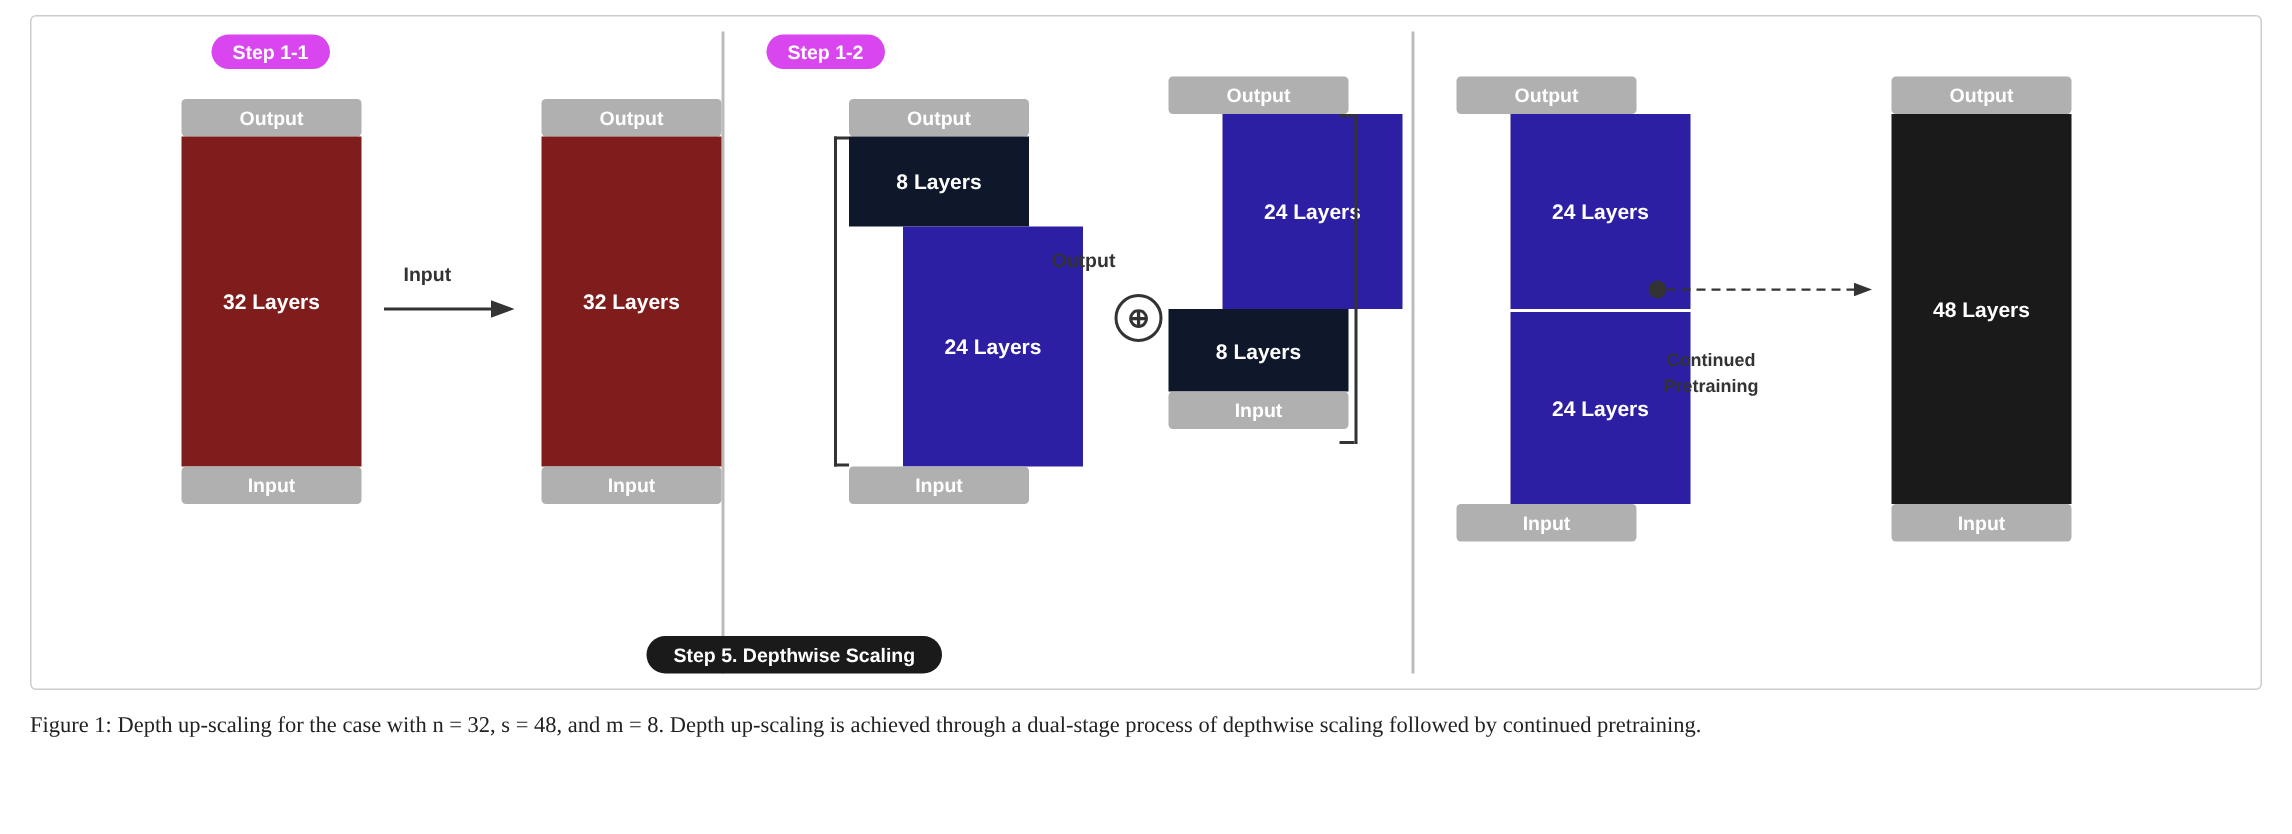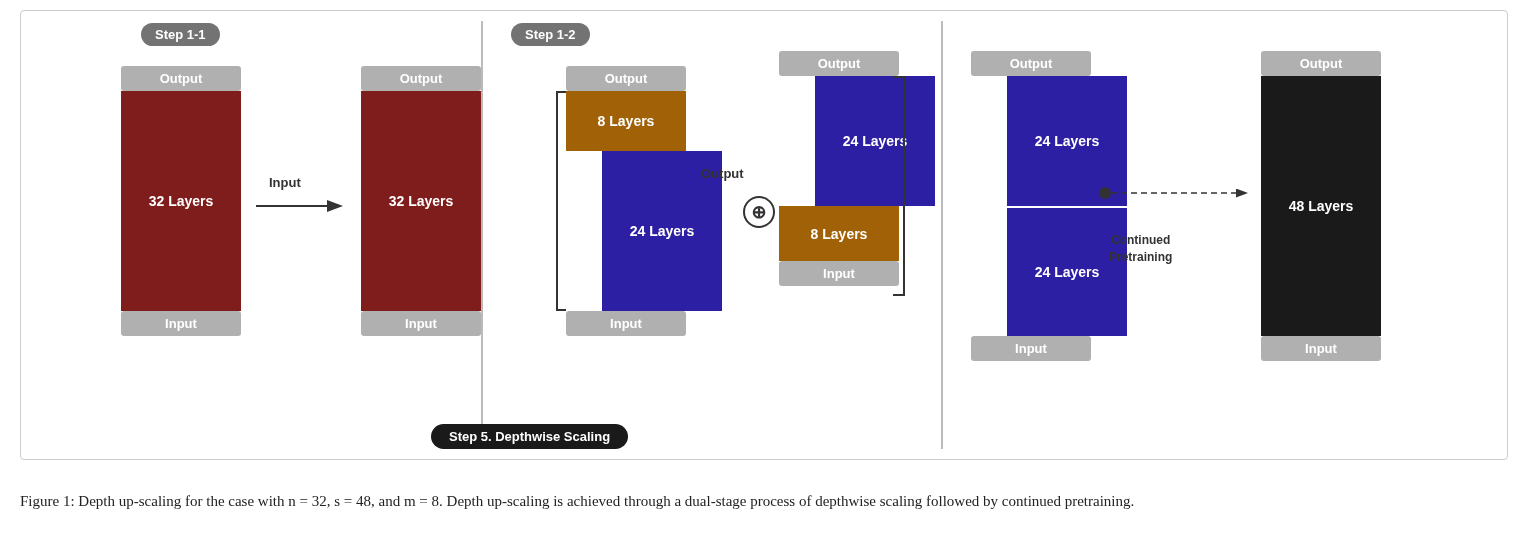--- a/index.html
+++ b/index.html
@@ -19,21 +19,21 @@
       display: flex;
       flex-direction: row;
       align-items: flex-start;
       gap: 0;
       width: 100%;
       height: 450px;
     }
 
     
     .step-label {
-      background: #737373;
+      background: #d946ef;
       color: #fff;
       border-radius: 20px;
       padding: 4px 14px;
       font-size: 13px;
       font-family: Arial, sans-serif;
       font-weight: 600;
       display: inline-block;
       position: absolute;
       text-align: right;
     }
@@ -92,21 +92,21 @@
       font-weight: 700;
       color: #fff;
       display: flex;
       align-items: center;
       justify-content: center;
       width: 100%;
     }
 
     .purple-light { background: #7f1d1d; }
     .purple-dark { background: #2d1fa3; margin-left: 36px; }
-    .purple-mid { background: #a16207; }
+    .purple-mid { background: #0f172a; }
     .dark-black { background: #1a1a1a; }
 
     
     .arrow-label {
       position: absolute;
       font-family: Arial, sans-serif;
       font-size: 13px;
       font-weight: 600;
       color: #333;
     }
@@ -122,21 +122,21 @@
       display: flex;
       align-items: center;
       justify-content: center;
       font-size: 18px;
       font-weight: 700;
       color: #333;
     }
 
     
     .caption {
-      margin-top: 30px;
+      margin-top: 13px;
       font-size: 15px;
       line-height: 1.5;
       color: #222;
       font-family: Georgia, 'Times New Roman', serif;
     }
   </style>
 </head>
 <body>
 
 <div class="diagram-area">

